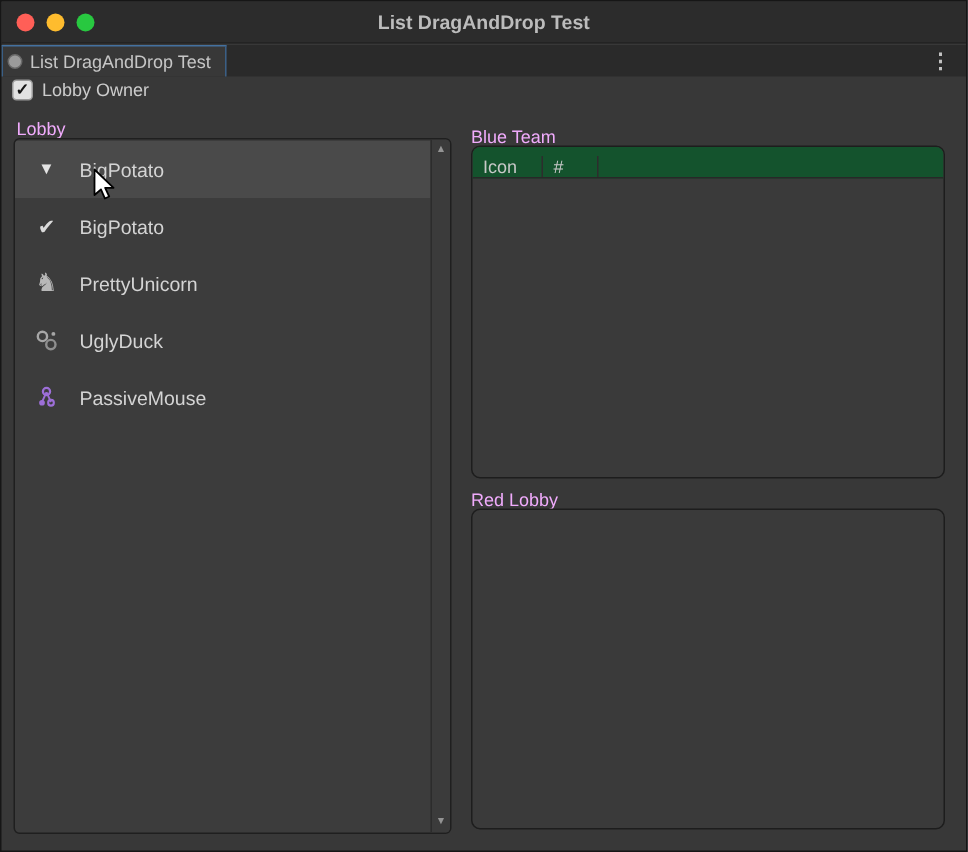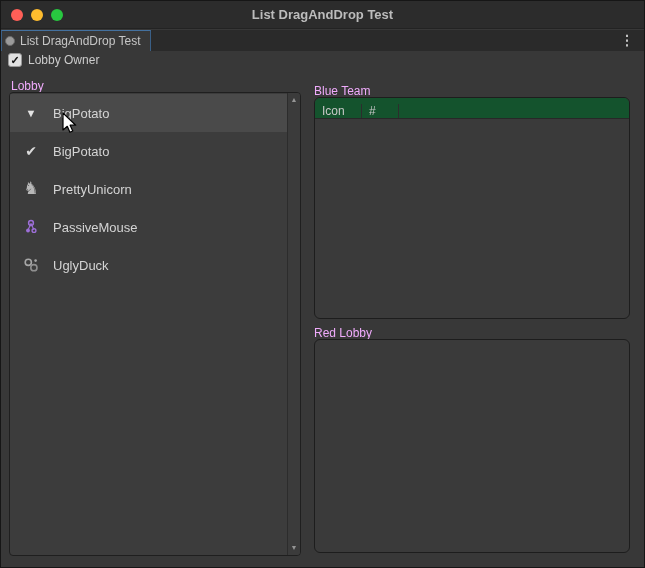--- a/index.html
+++ b/index.html
@@ -155,41 +155,41 @@
 
 
       <div class="list-item">
         <span class="item-icon glyph-unicorn">♞</span>
         <span>PrettyUnicorn</span>
       </div>
 
       <div class="list-item">
         <span class="item-icon">
           <svg width="16" height="16" viewBox="0 0 16 16">
+            <circle cx="5.3" cy="5.3" r="3.1" fill="none" stroke="#a6a6a6" stroke-width="1.6"></circle>
+            <circle cx="10.9" cy="10.7" r="3.1" fill="none" stroke="#8f8f8f" stroke-width="1.6"></circle>
+            <circle cx="12.6" cy="3.6" r="1.3" fill="#a6a6a6"></circle>
+          </svg>
+        </span>
+        <span>UglyDuck</span>
+      </div>
+
+      <div class="list-item">
+        <span class="item-icon">
+          <svg width="16" height="16" viewBox="0 0 16 16">
             <line x1="8" y1="4.5" x2="5" y2="11" stroke="#9d6fd8" stroke-width="1.2"></line>
             <line x1="8" y1="4.5" x2="11" y2="11" stroke="#9d6fd8" stroke-width="1.2"></line>
             <circle cx="8" cy="4" r="2.4" fill="none" stroke="#9d6fd8" stroke-width="1.5"></circle>
             <circle cx="5" cy="11.5" r="1.9" fill="#9d6fd8"></circle>
             <circle cx="11" cy="11.5" r="1.9" fill="none" stroke="#9d6fd8" stroke-width="1.4"></circle>
           </svg>
         </span>
         <span>PassiveMouse</span>
       </div>
 
-      <div class="list-item">
-        <span class="item-icon">
-          <svg width="16" height="16" viewBox="0 0 16 16">
-            <circle cx="5.3" cy="5.3" r="3.1" fill="none" stroke="#a6a6a6" stroke-width="1.6"></circle>
-            <circle cx="10.9" cy="10.7" r="3.1" fill="none" stroke="#8f8f8f" stroke-width="1.6"></circle>
-            <circle cx="12.6" cy="3.6" r="1.3" fill="#a6a6a6"></circle>
-          </svg>
-        </span>
-        <span>UglyDuck</span>
-      </div>
-
 
     </div>
 
     <div class="scrollbar">
       <div class="scroll-arrow up">▲</div>
       <div class="scroll-arrow down">▼</div>
     </div>
   </div>
 
   <div class="panel-label blue-label">Blue Team</div>

